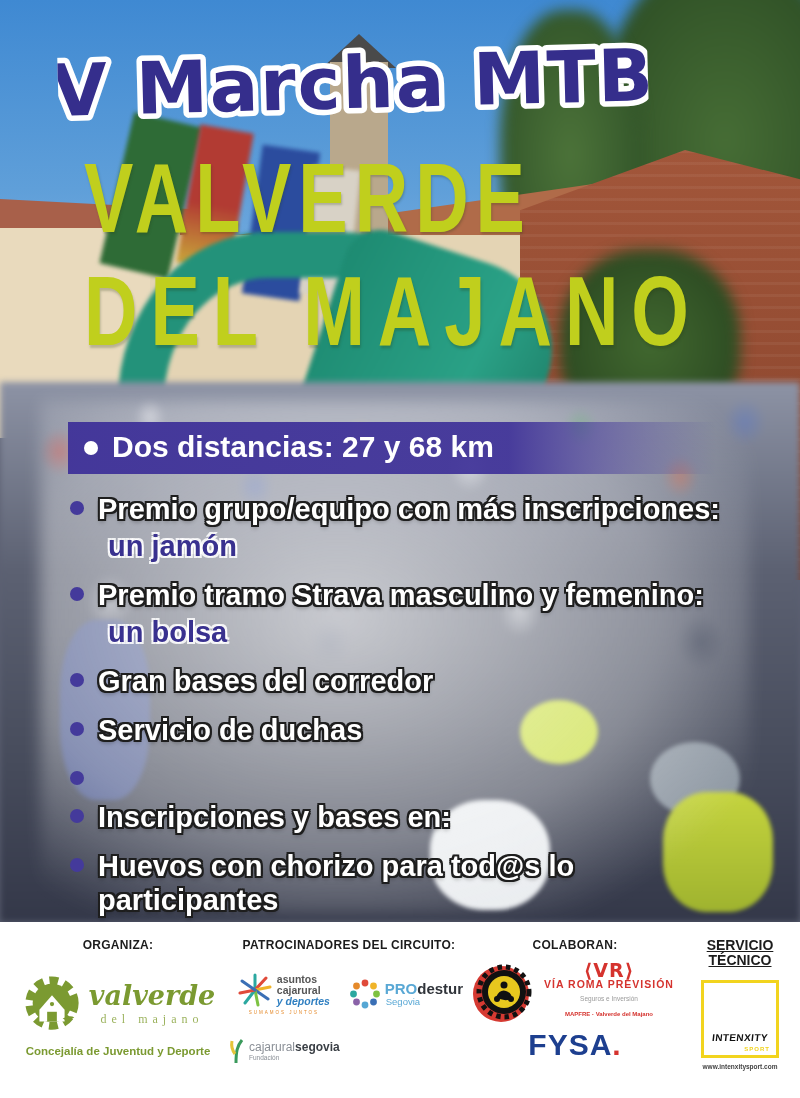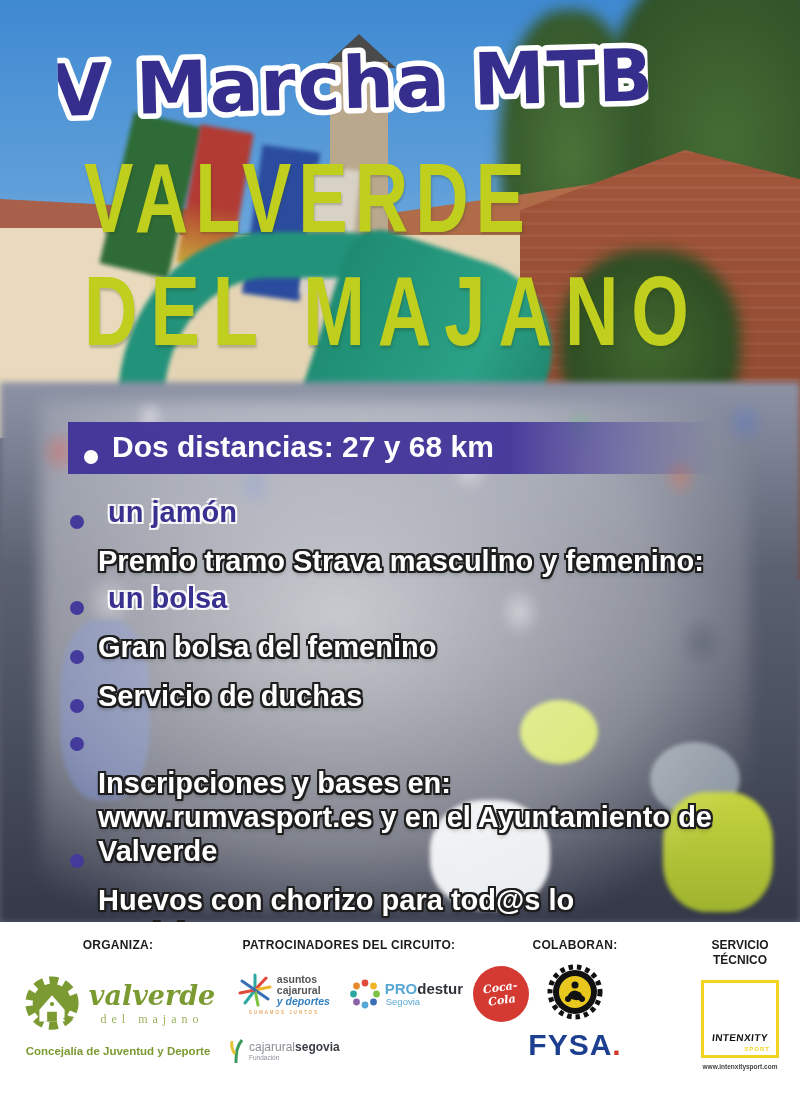--- a/index.html
+++ b/index.html
@@ -63,21 +63,21 @@
                transform:scaleY(1.32);transform-origin:left top;text-shadow:1px 2px 2px rgba(40,60,20,.25);}
   .tb1{font-size:74px;letter-spacing:7px;}
   .tb2{font-size:74px;letter-spacing:13px;}
   
   .banner{position:absolute;left:68px;top:340px;width:732px;height:62px;display:flex;align-items:center;
           background:linear-gradient(90deg,rgba(62,50,150,.96) 0%,rgba(62,50,150,.92) 55%,rgba(62,50,150,.35) 82%,rgba(62,50,150,0) 100%);}
   .banner span{display:inline-block;color:#fff;font-weight:800;font-size:44px;white-space:nowrap;
                transform:scale(.92,1.2);transform-origin:left center;margin-left:26px;letter-spacing:0;}
   
   .list{position:absolute;left:68px;top:422px;width:672px;}
-  .item{display:flex;margin-bottom:15px;align-items:flex-end;}
+  .item{display:flex;margin-bottom:15px;}
   .dot{flex:0 0 14px;width:14px;height:14px;border-radius:50%;background:#443a9b;margin:9px 14px 0 2px;}
   .itxt{color:#fff;font-weight:700;font-size:29px;line-height:34px;
         text-shadow:-2px -2px 0 #1e1e1e,2px -2px 0 #1e1e1e,-2px 2px 0 #1e1e1e,2px 2px 0 #1e1e1e,
                     -2px 0 0 #1e1e1e,2px 0 0 #1e1e1e,0 -2px 0 #1e1e1e,0 2px 0 #1e1e1e,0 3px 4px rgba(0,0,0,.35);}
   .hl{color:#39318f;margin-top:3px;margin-left:10px;
       text-shadow:-2px -2px 0 rgba(255,255,255,.85),2px -2px 0 rgba(255,255,255,.85),
                   -2px 2px 0 rgba(255,255,255,.85),2px 2px 0 rgba(255,255,255,.85);}
   .note{font-size:24px;margin-top:4px;}
   .boxed{background:linear-gradient(90deg,rgba(64,51,153,.96) 0%,rgba(64,51,153,.93) 68%,rgba(64,51,153,.35) 88%,rgba(64,51,153,0) 100%);
          padding:8px 20px 10px 4px;margin-bottom:18px;width:648px;box-sizing:border-box;}
@@ -115,21 +115,21 @@
   .cyclo svg{position:absolute;top:-9px;left:56px;}
   .col-row2{display:flex;align-items:center;justify-content:center;gap:12px;margin-top:12px;}
   .vr-wrap{text-align:center;line-height:12px;}
   .vr-mark{font-size:19px;font-weight:800;color:#d5332e;letter-spacing:1px;font-family:"DejaVu Sans",sans-serif;}
   .vr-name{font-size:10.5px;font-weight:800;color:#d5332e;letter-spacing:1px;margin-top:2px;}
   .vr-sub1{font-size:6.5px;color:#9a9a9a;margin-top:3px;}
   .vr-sub2{font-size:6px;font-weight:700;color:#d5332e;margin-top:3px;}
   .fysa{margin-top:8px;font-size:30px;font-weight:800;color:#1d3f8f;letter-spacing:1px;}
   .fysa .dot2{color:#d5332e;}
   .f-srv{position:absolute;left:690px;top:16px;width:100px;text-align:center;}
-  .fhead-sm{font-size:12px;font-weight:700;line-height:15px;}
+  .fhead-sm{font-size:14px;font-weight:700;line-height:15px;text-decoration:underline;}
   .intx-box{width:72px;height:72px;border:3px solid #f2d41e;margin:12px auto 5px auto;position:relative;background:#fff;}
   .intx-brand{position:absolute;left:0;right:0;bottom:12px;font-size:10px;font-weight:800;color:#111;
               letter-spacing:.4px;transform:skewX(-6deg);}
   .intx-sport{position:absolute;right:6px;bottom:3px;font-size:6px;font-weight:700;color:#f2d41e;letter-spacing:1px;}
   .intx-url{font-size:6.5px;color:#444;font-weight:700;}
 </style>
 </head>
 <body>
 
 <div class="poster">
@@ -171,46 +171,46 @@
 
 
   <div class="list">
     <div class="item boxed">
       <span class="dot"></span>
       <div class="itxt">Dos distancias: 27 y 68 km</div>
     </div>
     <div class="item">
       <span class="dot"></span>
       <div class="itxt">
+        <div>Premio grupo/equipo con más inscripciones:</div>
         <div class="hl">un jamón</div>
       </div>
     </div>
     <div class="item">
       <span class="dot"></span>
       <div class="itxt">
         <div>Premio tramo Strava masculino y femenino:</div>
         <div class="hl">un bolsa</div>
       </div>
     </div>
     <div class="item">
       <span class="dot"></span>
-      <div class="itxt">Gran bolsa del femenino</div>
+      <div class="itxt">Gran bases del corredor</div>
     </div>
     <div class="item">
       <span class="dot"></span>
       <div class="itxt">Servicio de duchas</div>
     </div>
     <div class="item">
       <span class="dot"></span>
     </div>
     <div class="item">
       <span class="dot"></span>
       <div class="itxt">
         <div>Inscripciones y bases en:</div>
-        <div>www.rumvasport.es y en el Ayuntamiento de Valverde</div>
       </div>
     </div>
     <div class="item">
       <span class="dot"></span>
       <div class="itxt">
         <div>Huevos con chorizo para tod@s lo participantes</div>
         <div class="note">(opción de comprar tikets para acompañantes a 4 euros)</div>
       </div>
     </div>
   </div>
@@ -302,20 +302,26 @@
       <div class="col-row2">
         <svg width="56" height="56" viewBox="0 0 56 56">
           <circle cx="28" cy="28" r="25" fill="none" stroke="#111" stroke-width="5" stroke-dasharray="4.5 4"></circle>
           <circle cx="28" cy="28" r="22" fill="#111"></circle>
           <circle cx="28" cy="28" r="16" fill="#e8c81e"></circle>
           <circle cx="28" cy="21" r="3.5" fill="#111"></circle>
           <path d="M20 33 q4 -8 10 -6 q6 2 6 8 q-9 3 -16 -2 Z" fill="#111"></path>
           <circle cx="21" cy="35" r="3" fill="#111"></circle>
             <circle cx="35" cy="35" r="3" fill="#111"></circle>
         </svg>
+        <div class="vr-wrap">
+          <div class="vr-mark">⟨VR⟩</div>
+          <div class="vr-name">VÍA ROMA PREVISIÓN</div>
+          <div class="vr-sub1">Seguros e Inversión</div>
+          <div class="vr-sub2">MAPFRE · Valverde del Majano</div>
+        </div>
       </div>
       <div class="fysa"><span>FYSA</span><span class="dot2">.</span></div>
     </div>
 
     <div class="f-srv">
       <div class="fhead-sm">SERVICIO</div>
       <div class="fhead-sm">TÉCNICO</div>
       <div class="intx-box">
         <div class="intx-brand">INTENXITY</div>
         <div class="intx-sport">SPORT</div>

